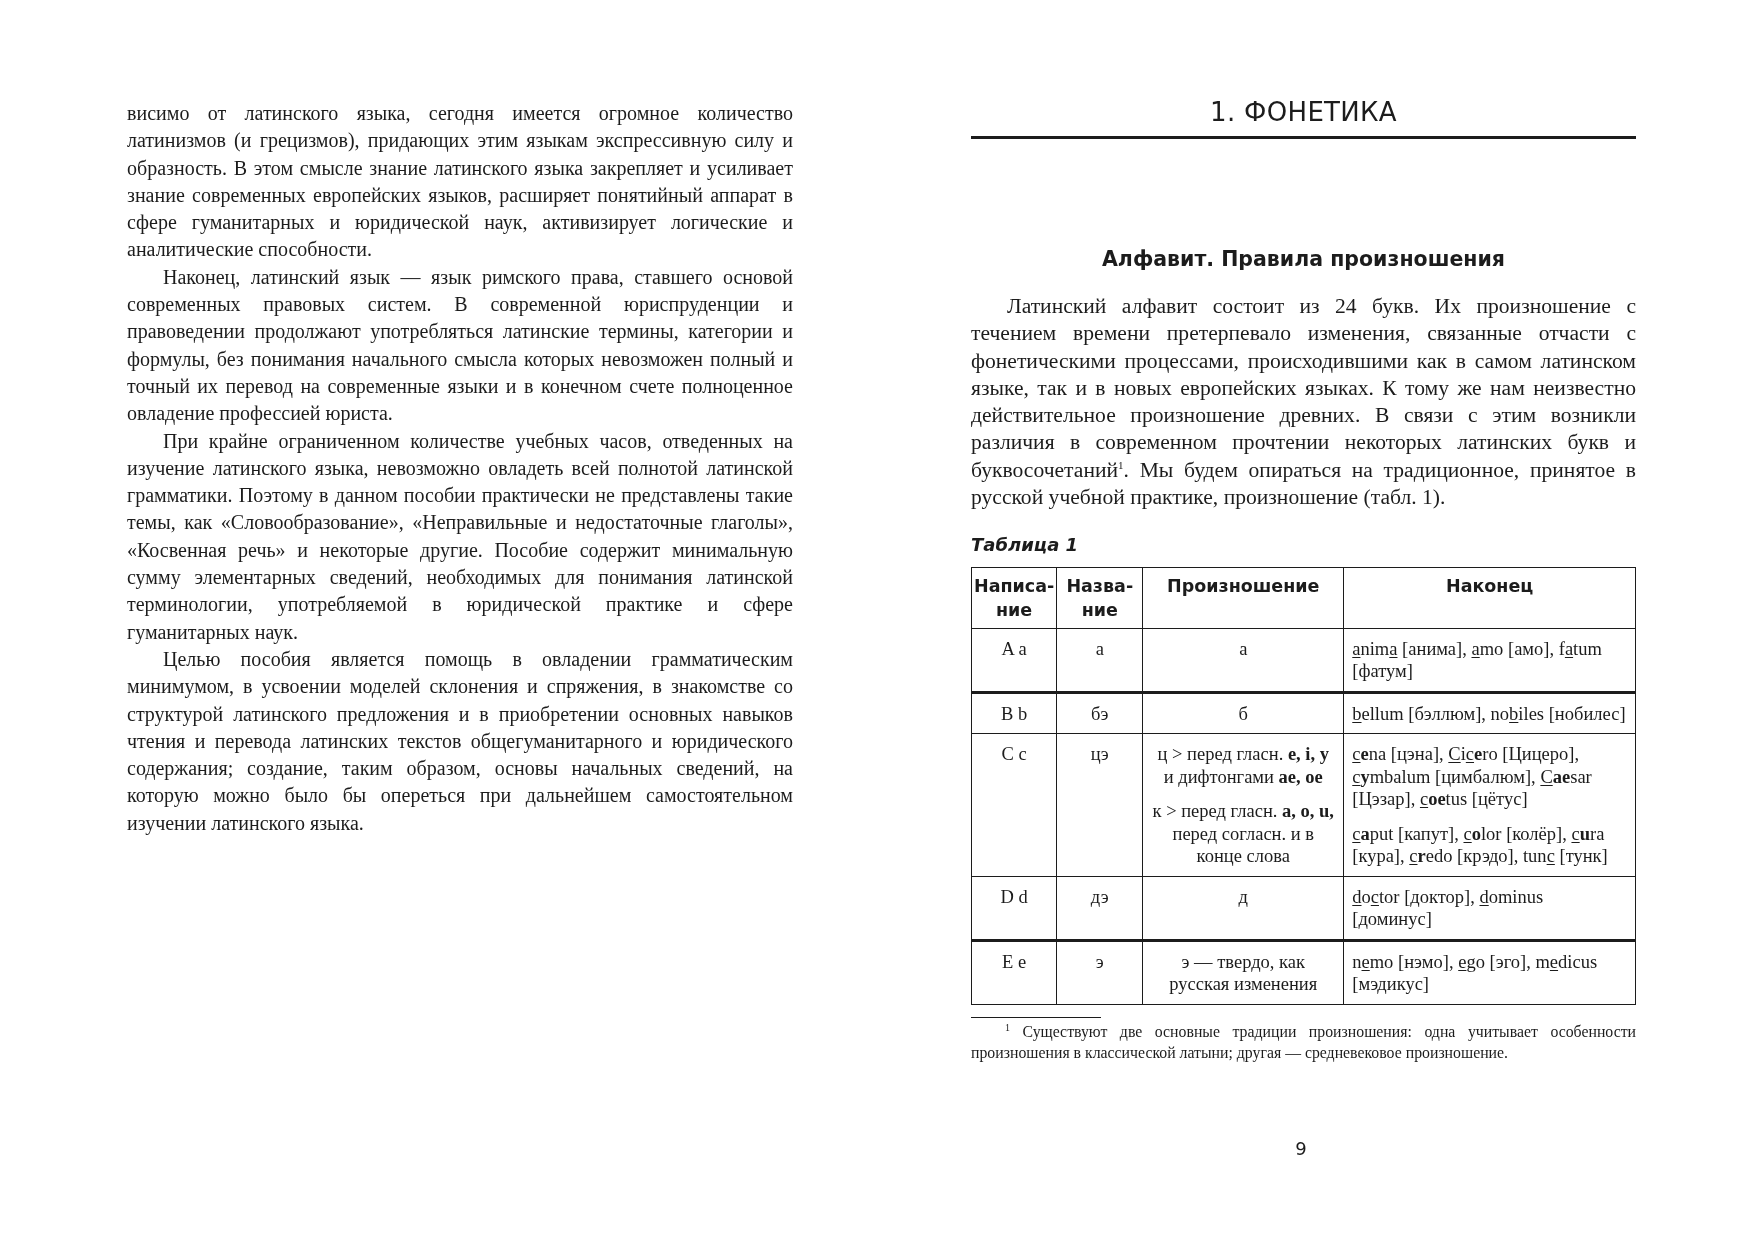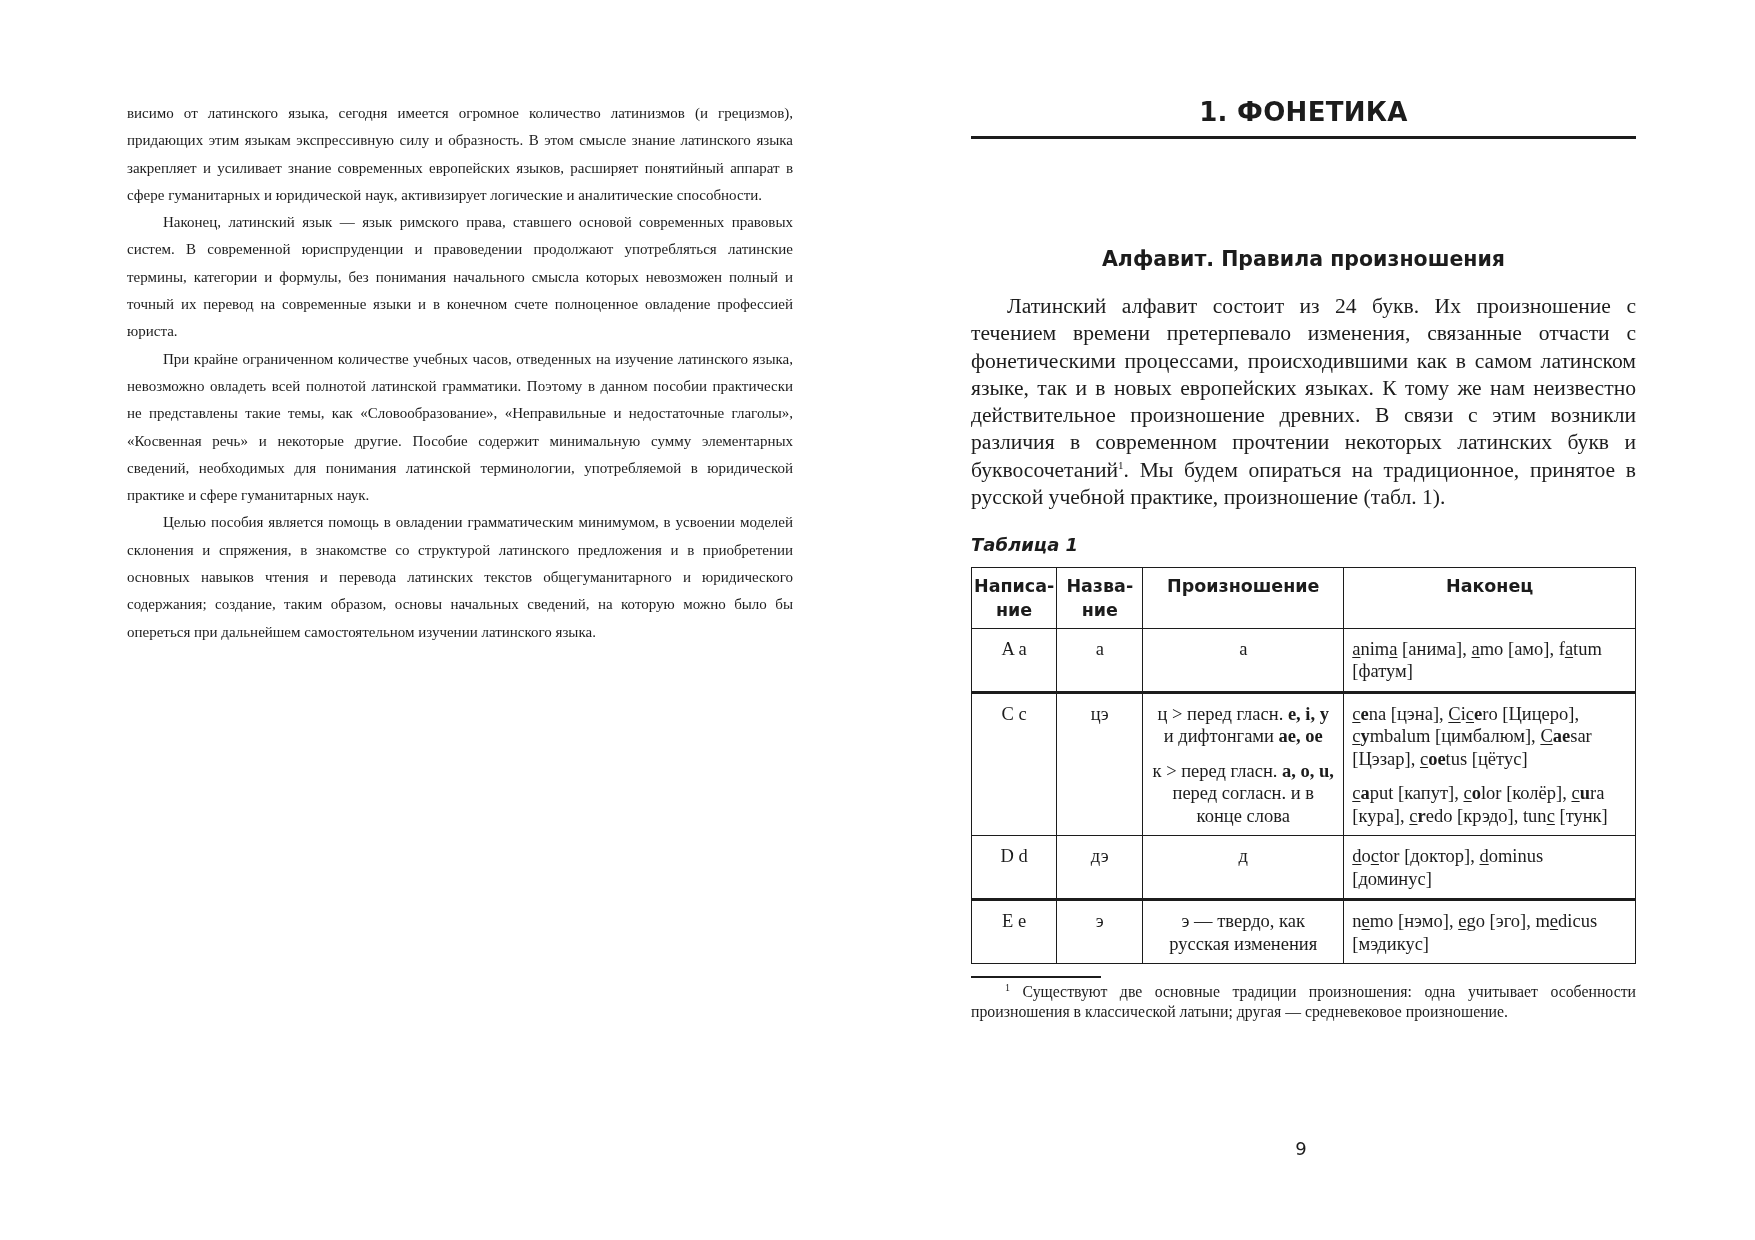--- a/index.html
+++ b/index.html
@@ -1,25 +1,25 @@
 <!DOCTYPE html>
 <html><head>
 <meta charset="utf-8">
 <style>
   html, body { margin:0; padding:0; }
   body { width:1755px; height:1240px; background:#ffffff; position:relative; overflow:hidden; color:#1c1c1c; }
   .serif { font-family: "Liberation Serif", "DejaVu Serif", serif; }
   .sans { font-family: "DejaVu Sans", "Liberation Sans", sans-serif; }
 
   .left-page { position:absolute; left:127px; top:100px; width:666px; }
-  .left-page p { margin:0; font-size:15px; line-height:27.3px; text-align:justify; text-align-last:left; }
+  .left-page p { margin:0; font-size:20px; line-height:27.3px; text-align:justify; text-align-last:left; }
   .left-page p.indent { text-indent:36px; }
 
   .right-page { position:absolute; left:971px; top:92px; width:665px; }
-  .chapter-title { text-align:center; font-size:26px; font-weight:bold; letter-spacing:0.3px; margin:0; line-height:40px; height:44px; }
+  .chapter-title { text-align:center; font-size:26px; font-weight:normal; letter-spacing:0.3px; margin:0; line-height:40px; height:44px; }
   .chapter-rule { height:3px; background:#1c1c1c; margin-top:0; }
   .section-title { text-align:center; font-size:20.5px; font-weight:bold; margin:106px 0 0 0; line-height:28px; }
   .body-text { margin-top:20px; font-size:21.6px; line-height:27.3px; text-align:justify; text-align-last:left; text-indent:36px; }
   .body-text sup { font-size:11px; vertical-align:super; line-height:0; }
   .table-caption { text-align:left; font-size:18px; font-weight:bold; font-style:italic; margin-top:14px; line-height:24px; }
 
   table.alpha { width:100%; border-collapse:collapse; margin-top:10px; }
   table.alpha th, table.alpha td { border:1.3px solid #1c1c1c; vertical-align:top; }
   table.alpha th { font-family:"DejaVu Sans","Liberation Sans",sans-serif; font-size:17.5px; font-weight:bold; line-height:24px; padding:6px 2px 6px 2px; text-align:center; height:46px; }
   table.alpha td { font-family:"Liberation Serif","DejaVu Serif",serif; font-size:18.5px; line-height:22.5px; padding:9px 8px 8px 8px; }
@@ -71,20 +71,26 @@
       </tr>
     </thead>
     <tbody>
       <tr class="thick">
         <td class="c">A a</td>
         <td class="c">а</td>
         <td class="c">а</td>
         <td><span class="u">a</span>nim<span class="u">a</span> [анима], <span class="u">a</span>mo [амо], f<span class="u">a</span>tum [фатум]</td>
       </tr>
       <tr>
+        <td class="c">B b</td>
+        <td class="c">бэ</td>
+        <td class="c">б</td>
+        <td><span class="u">b</span>ellum [бэллюм], no<span class="u">b</span>iles [нобилес]</td>
+      </tr>
+      <tr>
         <td class="c">C c</td>
         <td class="c">цэ</td>
         <td class="c">
           <div class="pron-block">ц &gt; перед гласн. <span class="b">e, i, y</span> и дифтонгами <span class="b">ae, oe</span></div>
           <div class="pron-block">к &gt; перед гласн. <span class="b">a, o, u,</span> перед согласн. и в конце слова</div>
         </td>
         <td>
           <div class="pron-block"><span class="u">c</span><span class="b">e</span>na [цэна], <span class="u">C</span>i<span class="u">c</span><span class="b">e</span>ro [Цицеро], <span class="u">c</span><span class="b">y</span>mbalum [цимбалюм], <span class="u">C</span><span class="b">ae</span>sar [Цэзар], <span class="u">c</span><span class="b">oe</span>tus [цётус]</div>
           <div class="pron-block"><span class="u">c</span><span class="b">a</span>put [капут], <span class="u">c</span><span class="b">o</span>lor [колёр], <span class="u">c</span><span class="b">u</span>ra [кура], <span class="u">c</span><span class="b">r</span>edo [крэдо], tun<span class="u">c</span> [тунк]</div>
         </td>

